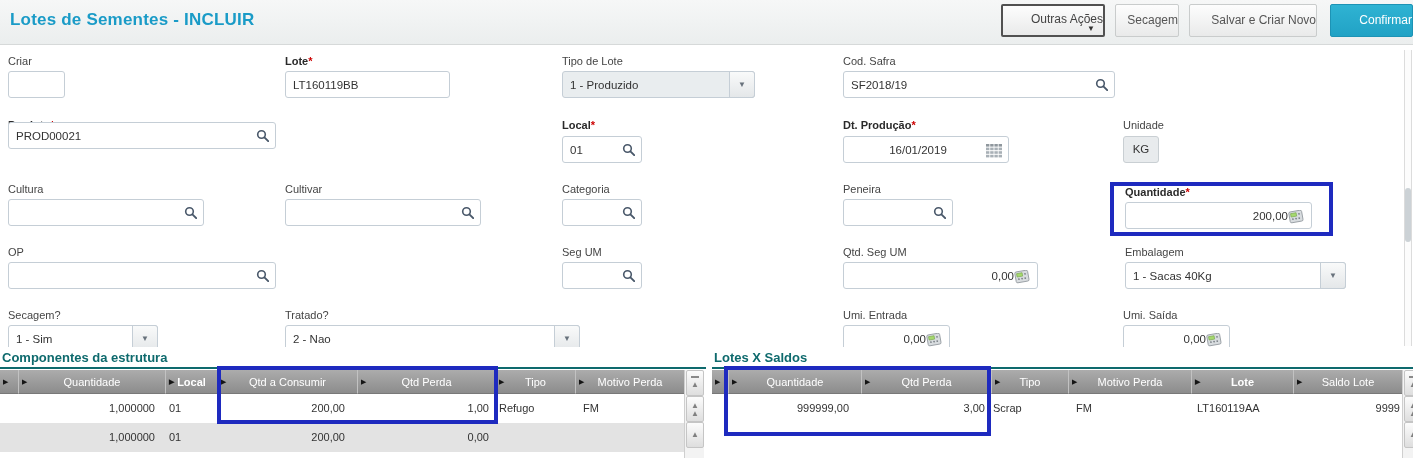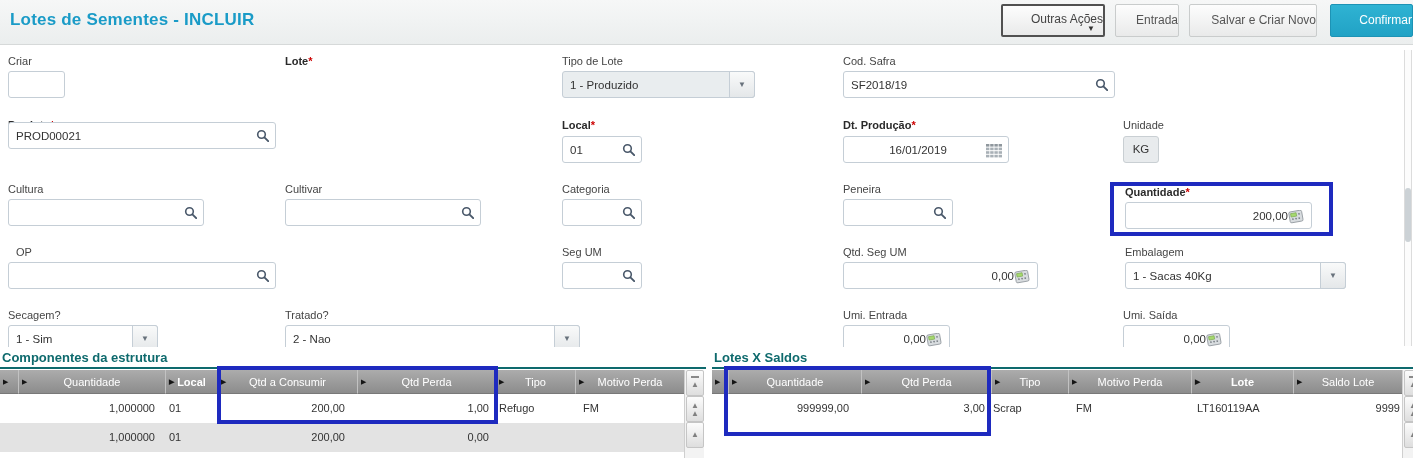--- a/index.html
+++ b/index.html
@@ -100,30 +100,33 @@
 
 <div id="app">
 
   <div class="abs topbar"></div>
   <div class="abs title">Lotes  de Sementes - INCLUIR</div>
 
   <div class="abs btn btn-outras" style="left:1001px;width:104px">
     <span>Outras Ações</span>
     <span class="dd">▼</span>
   </div>
-  <div class="abs btn" style="left:1115px;width:64px">Entrada</div>
+  <div class="abs btn" style="left:1115px;width:64px">Secagem</div>
   <div class="abs btn" style="left:1189px;width:128px">Salvar e Criar Novo</div>
   <div class="abs btn btn-confirm" style="left:1330px;width:83px">Confirmar</div>
 
   <div class="lbl" style="left:8px;top:55px"><span>Criar</span></div>
   <div class="box" style="left:8px;top:71px;width:57px">
     <input value="" style="">
   </div>
 
   <div class="lbl bold" style="left:285px;top:55px"><span>Lote</span><span class="req">*</span></div>
+  <div class="box" style="left:285px;top:71px;width:165px">
+    <input value="LT160119BB" style="">
+  </div>
 
   <div class="lbl" style="left:562px;top:55px"><span>Tipo de Lote</span></div>
   <div class="box ro sel" style="left:562px;top:71px;width:193px">
     <input readonly="" value="1 - Produzido" style="">
     <span class="sel-arrow">▼</span>
   </div>
 
   <div class="lbl" style="left:843px;top:55px"><span>Cod. Safra</span></div>
   <div class="box has-icon" style="left:843px;top:71px;width:272px">
     <input value="SF2018/19" style="">
@@ -193,21 +196,21 @@
 
   <div class="lbl bold" style="left:1125px;top:186px"><span>Quantidade</span><span class="req">*</span></div>
   <div class="box has-icon num" style="left:1125px;top:202px;width:187px">
     <input value="200,00" style="">
     <span class="r-icon" style="top:7px"><svg width="17" height="14" viewBox="0 0 17 14">
           <use href="#ic-calc"></use>
         </svg></span>
   </div>
   <div class="hl" style="left:1110px;top:182px;width:223px;height:54px"></div>
 
-  <div class="lbl" style="left:16px;top:246px"><span>OP</span></div>
+  <div class="lbl" style="left:8px;top:246px"><span>OP</span></div>
   <div class="box has-icon" style="left:8px;top:262px;width:268px">
     <input value="" style="">
     <span class="r-icon"><svg width="13" height="13" viewBox="0 0 13 13">
           <use href="#ic-search"></use>
         </svg></span>
   </div>
 
   <div class="lbl" style="left:562px;top:246px"><span>Seg UM</span></div>
   <div class="box has-icon" style="left:562px;top:262px;width:80px">
     <input value="" style="">

